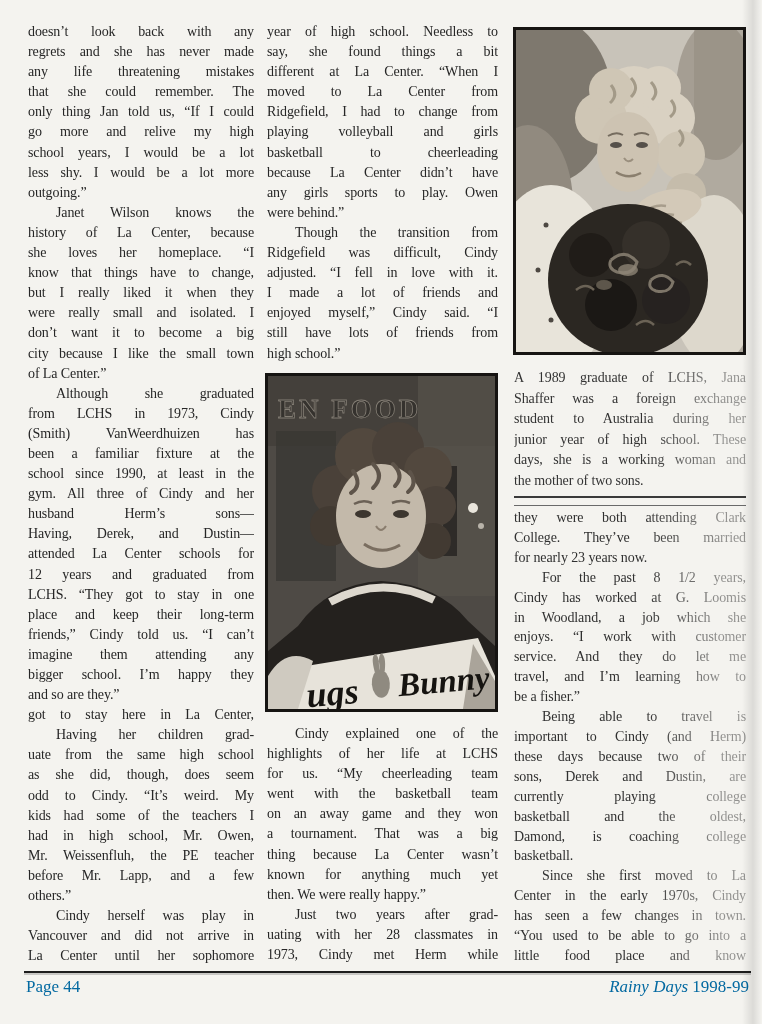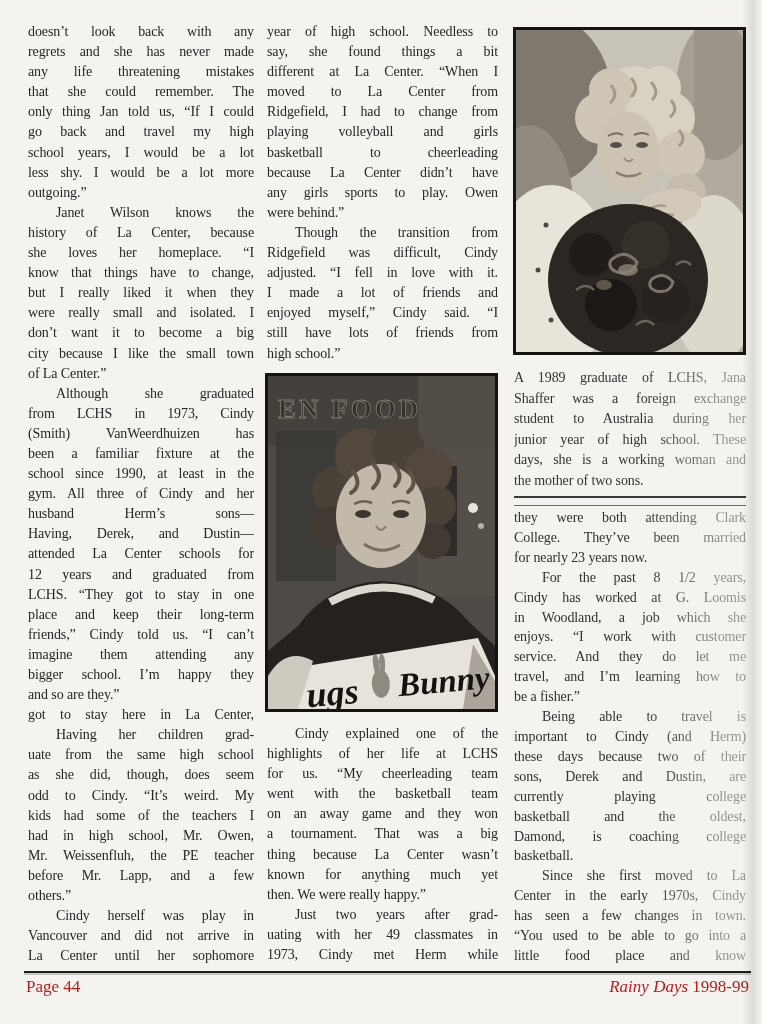--- a/index.html
+++ b/index.html
@@ -25,34 +25,34 @@
   .fade::after{content:"";position:absolute;inset:0;pointer-events:none;
     background:linear-gradient(to right,rgba(244,243,239,0) 55%,rgba(244,243,239,0.5) 90%);}
   .photo{position:absolute;border:3px solid #161412;background:#fde047;box-sizing:border-box;}
   #photo-jana{left:513px;top:27px;width:233px;height:328px;}
   #photo-cindy{left:265px;top:373px;width:233px;height:339px;}
   .photo svg{display:block;width:100%;height:100%;}
   #divider-double{position:absolute;left:514px;top:496px;width:232px;height:7px;
     border-top:2px solid #3a3a3a;border-bottom:1px solid #6a6a6a;}
   #footer-rule{position:absolute;left:24px;top:971px;width:727px;height:2px;
     background:#1d1d1d;box-shadow:0 2px 0 rgba(0,0,0,0.18);}
-  #footer{position:absolute;left:26px;top:977px;width:723px;font-size:17px;color:#b91c1c;}
+  #footer{position:absolute;left:26px;top:977px;width:723px;font-size:17px;color:#0369a1;}
   #footer .right{float:right;}
   #footer .journal{font-style:italic;}
 </style>
 </head>
 <body>
 
 <div class="col" id="col1">
     <div class="tl">doesn’t look back with any</div>
     <div class="tl">regrets and she has never made</div>
     <div class="tl">any life threatening mistakes</div>
     <div class="tl">that she could remember. The</div>
     <div class="tl">only thing Jan told us, “If I could</div>
-    <div class="tl">go back and travel my high</div>
+    <div class="tl">go more and relive my high</div>
     <div class="tl">school years, I would be a lot</div>
     <div class="tl">less shy. I would be a lot more</div>
     <div class="tl end">outgoing.”</div>
     <div class="tl ind">Janet Wilson knows the</div>
     <div class="tl">history of La Center, because</div>
     <div class="tl">she loves her homeplace. “I</div>
     <div class="tl">know that things have to change,</div>
     <div class="tl">but I really liked it when they</div>
     <div class="tl">were really small and isolated. I</div>
     <div class="tl">don’t want it to become a big</div>
@@ -155,21 +155,21 @@
     <div class="tl ind">Cindy explained one of the</div>
     <div class="tl">highlights of her life at LCHS</div>
     <div class="tl">for us. “My cheerleading team</div>
     <div class="tl">went with the basketball team</div>
     <div class="tl">on an away game and they won</div>
     <div class="tl">a tournament. That was a big</div>
     <div class="tl">thing because La Center wasn’t</div>
     <div class="tl">known for anything much yet</div>
     <div class="tl end">then. We were really happy.”</div>
     <div class="tl ind">Just two years after grad-</div>
-    <div class="tl">uating with her 49 classmates in</div>
+    <div class="tl">uating with her 28 classmates in</div>
     <div class="tl">1973, Cindy met Herm while</div>
   </div>
 
 <div class="photo" id="photo-jana">
   <svg viewBox="0 0 227 322" preserveAspectRatio="none">
     <rect x="0" y="0" width="227" height="322" fill="#c8c3b9"></rect>
     <ellipse cx="28" cy="70" rx="68" ry="85" fill="#7e786e"></ellipse>
     <ellipse cx="12" cy="175" rx="45" ry="80" fill="#918a7f"></ellipse>
     <rect x="178" y="0" width="49" height="322" fill="#a39d91" opacity="0.65"></rect>
     <ellipse cx="200" cy="60" rx="40" ry="70" fill="#8d8679" opacity="0.6"></ellipse>

